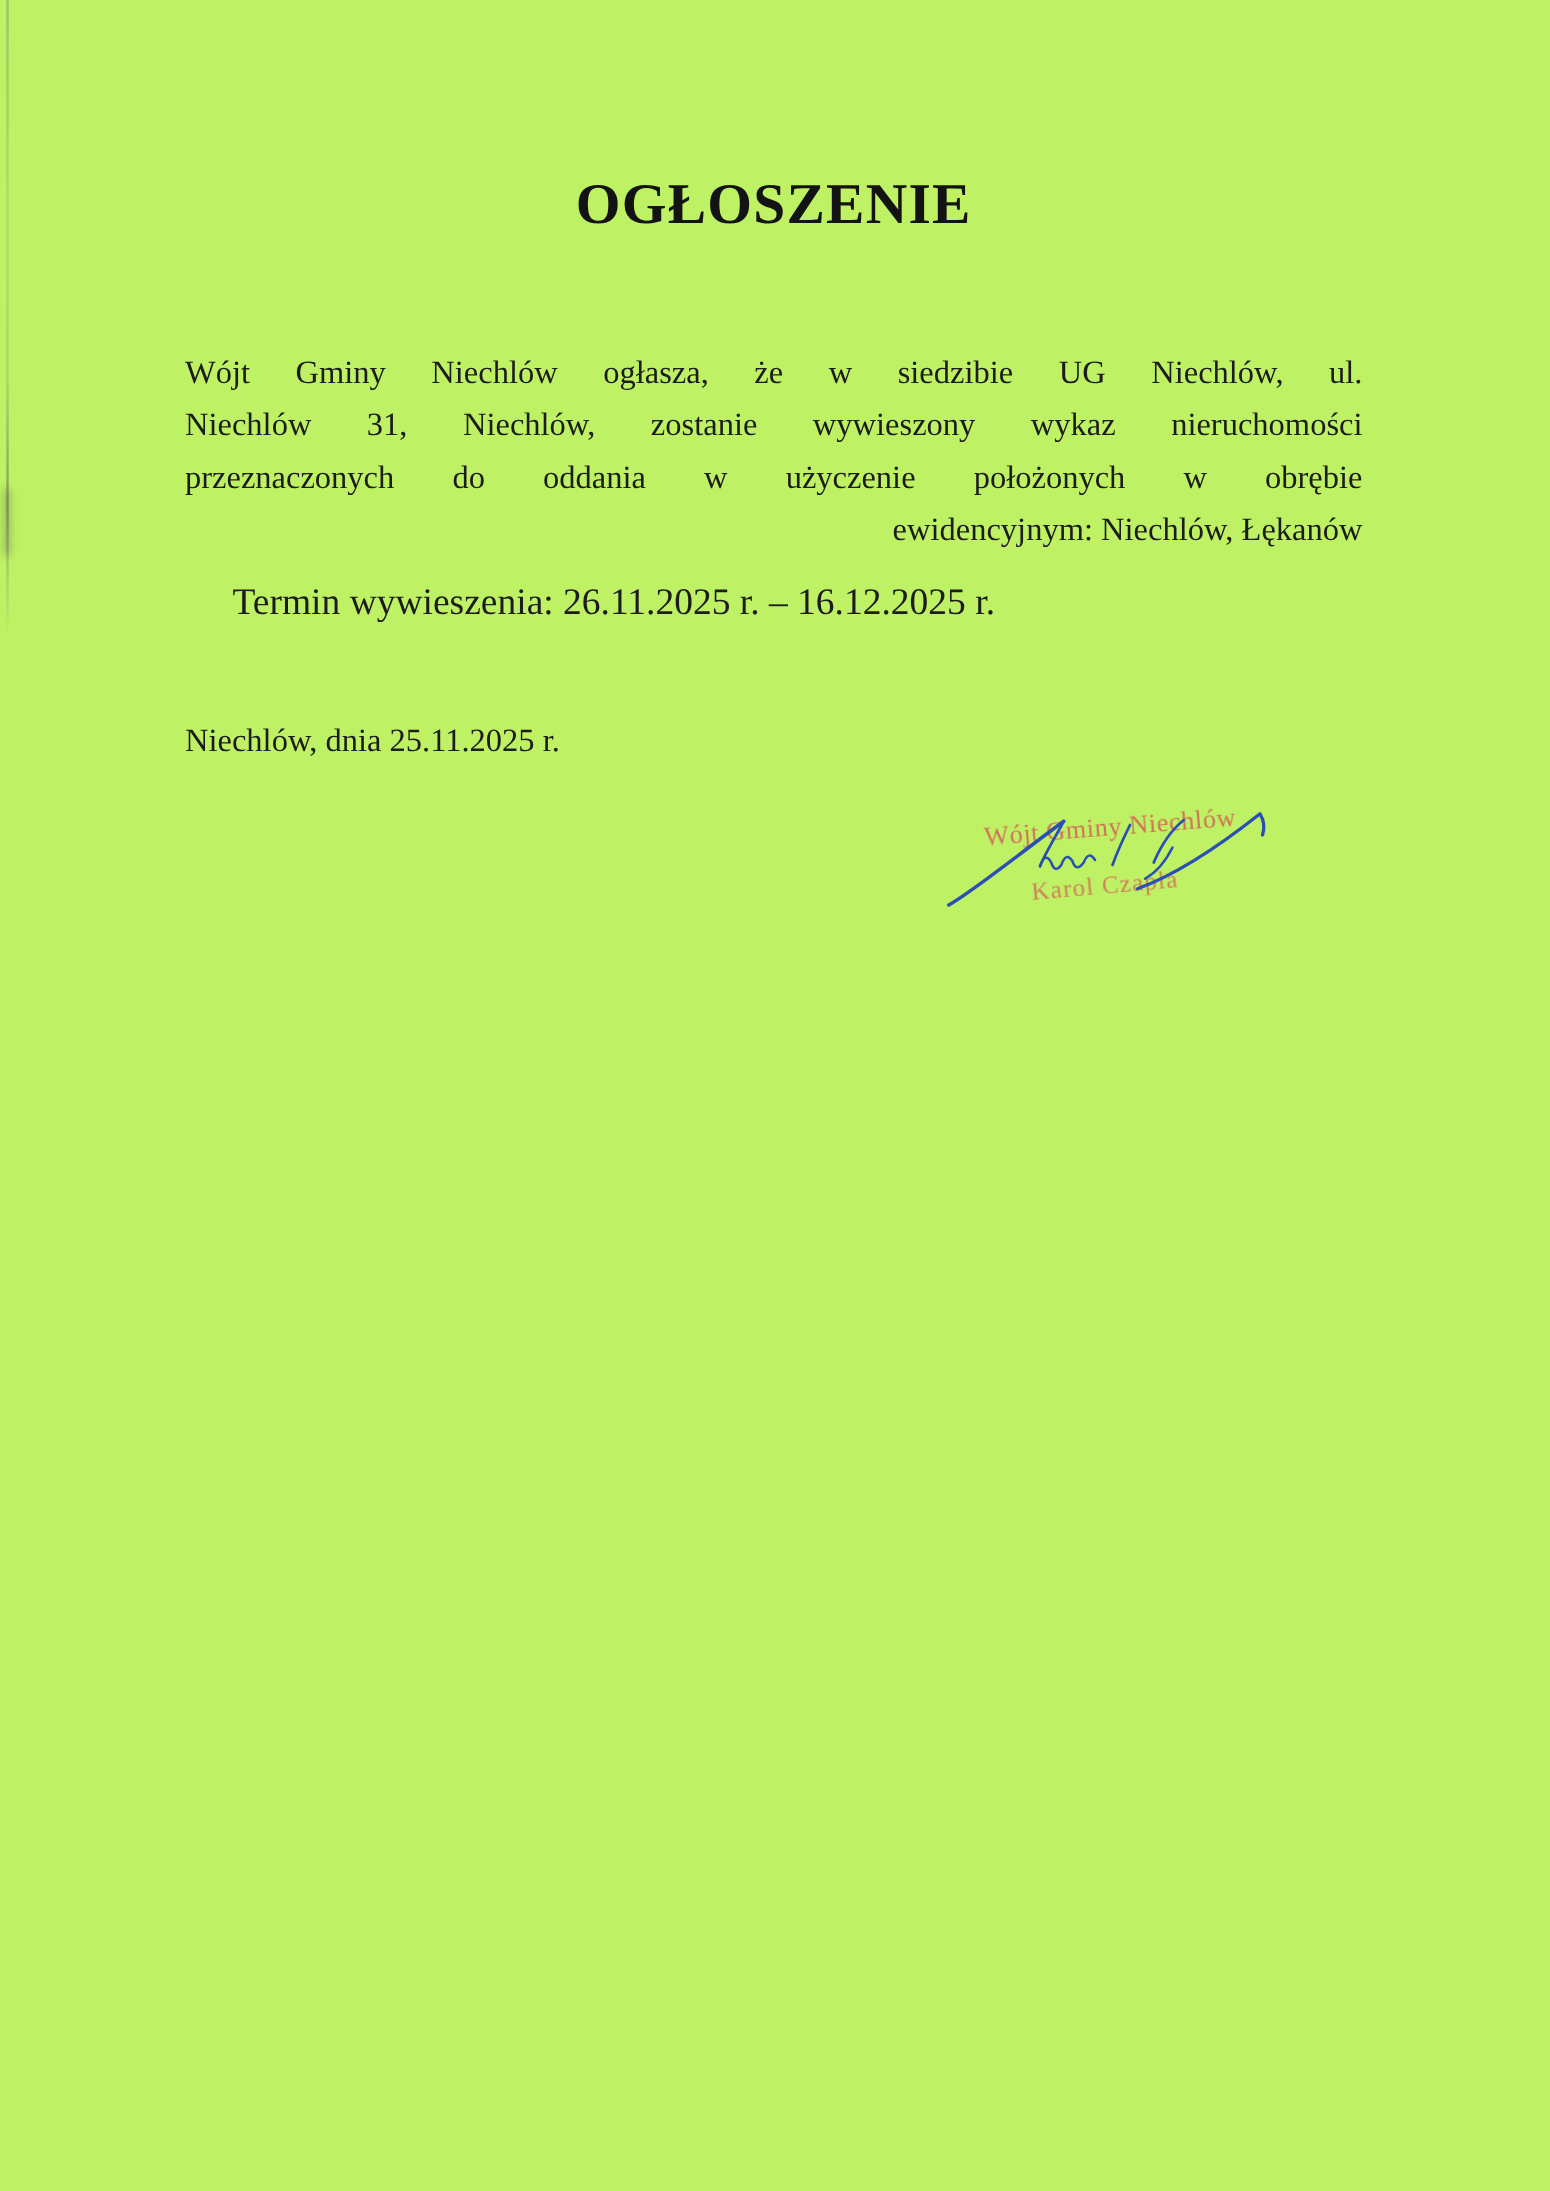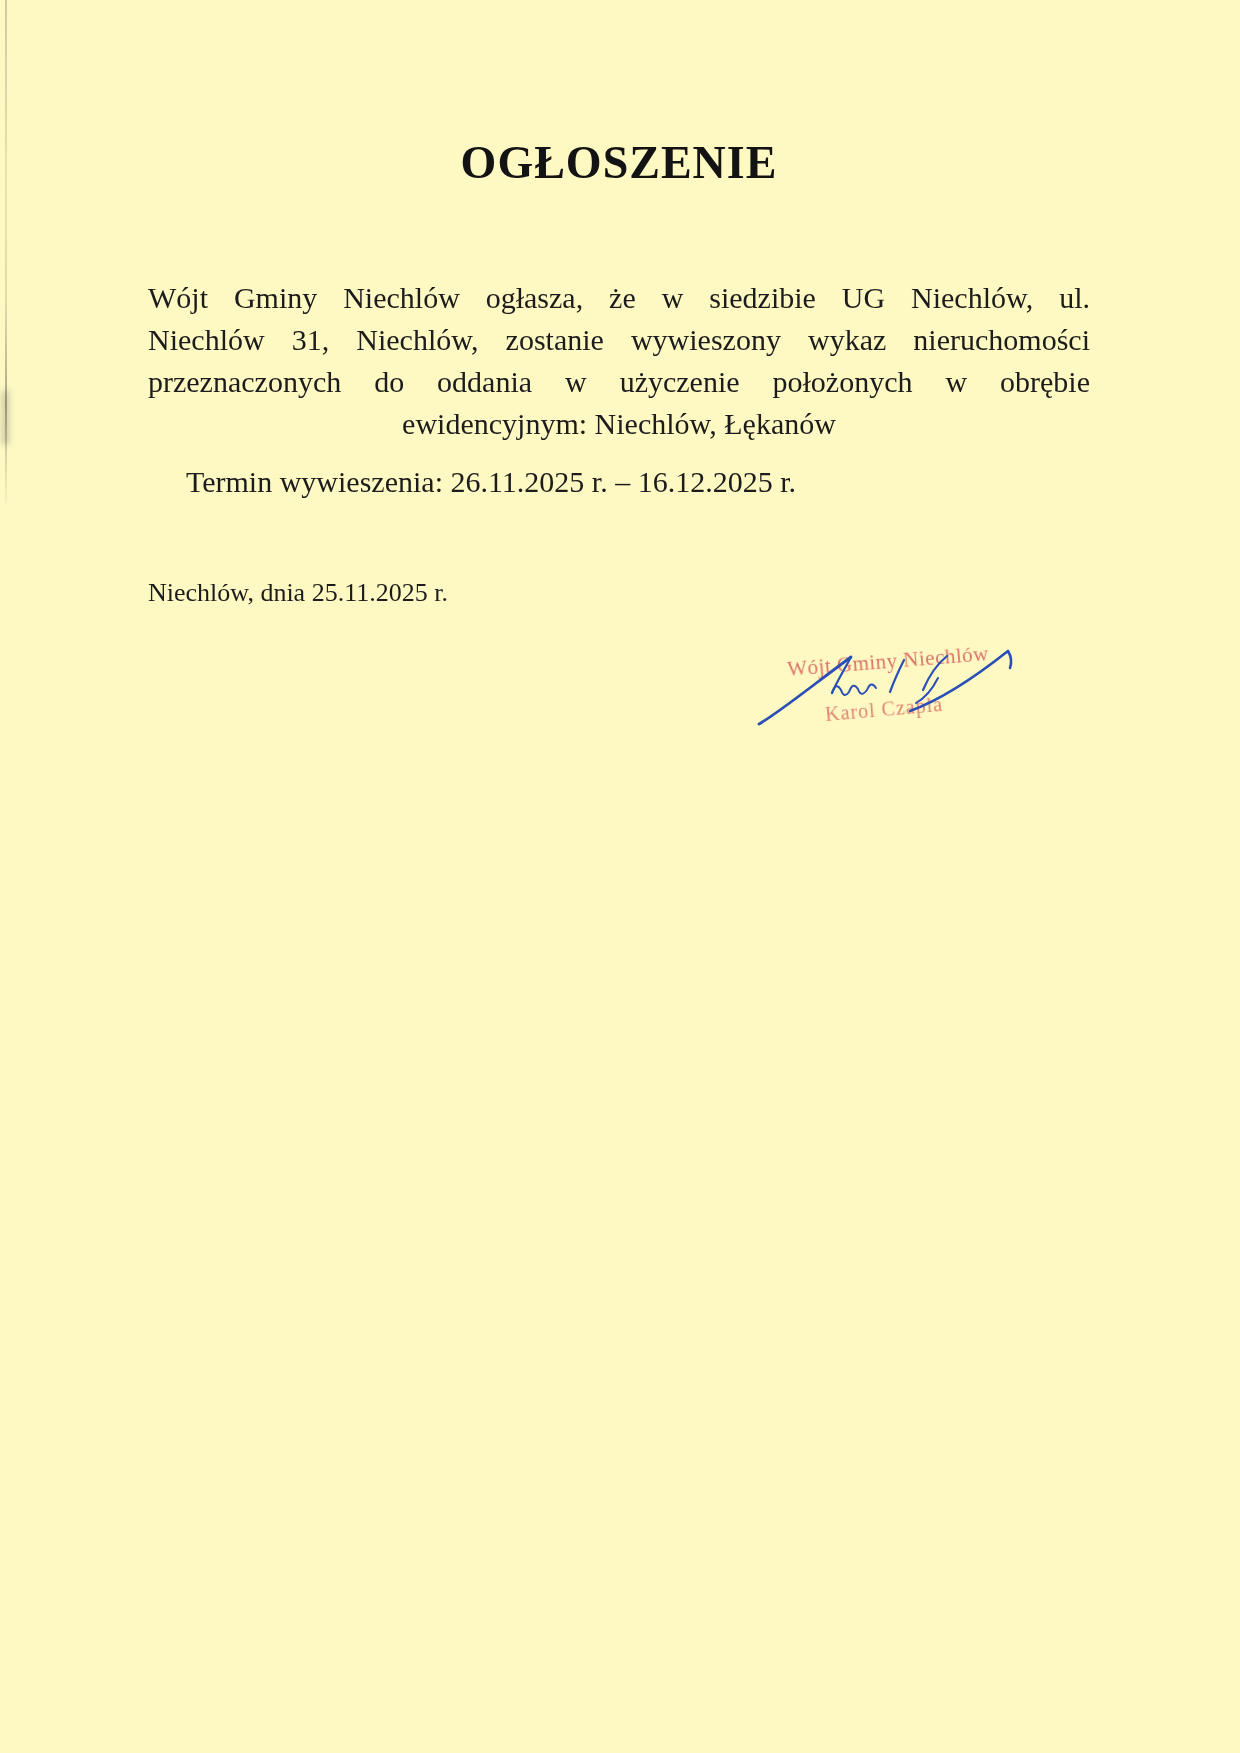--- a/index.html
+++ b/index.html
@@ -4,21 +4,21 @@
 <style>
   html, body {
     margin: 0;
     padding: 0;
     background: #ffffff;
   }
   .page {
     position: relative;
     width: 1240px;
     height: 1753px;
-    background: #fef9c3;
+    background: #bef264;
     overflow: hidden;
     font-family: "Liberation Serif", "DejaVu Serif", serif;
     color: #1d1d1d;
   }
 
   
   .scan-edge {
     position: absolute;
     left: 5px;
     top: 0;
@@ -56,30 +56,30 @@
     font-weight: bold;
     letter-spacing: 1px;
     color: #131313;
   }
 
   .body-par {
     position: absolute;
     left: 148px;
     top: 277px;
     width: 942px;
-    font-size: 30px;
+    font-size: 26px;
     line-height: 42px;
     color: #1c1c1c;
   }
   .jline {
     text-align: justify;
     text-align-last: justify;
   }
   .lline {
-    text-align: center;
+    text-align: right;
   }
 
   .termin {
     position: absolute;
     left: 148px;
     top: 461px;
     width: 942px;
     text-indent: 38px;
     font-size: 30px;
     line-height: 42px;

